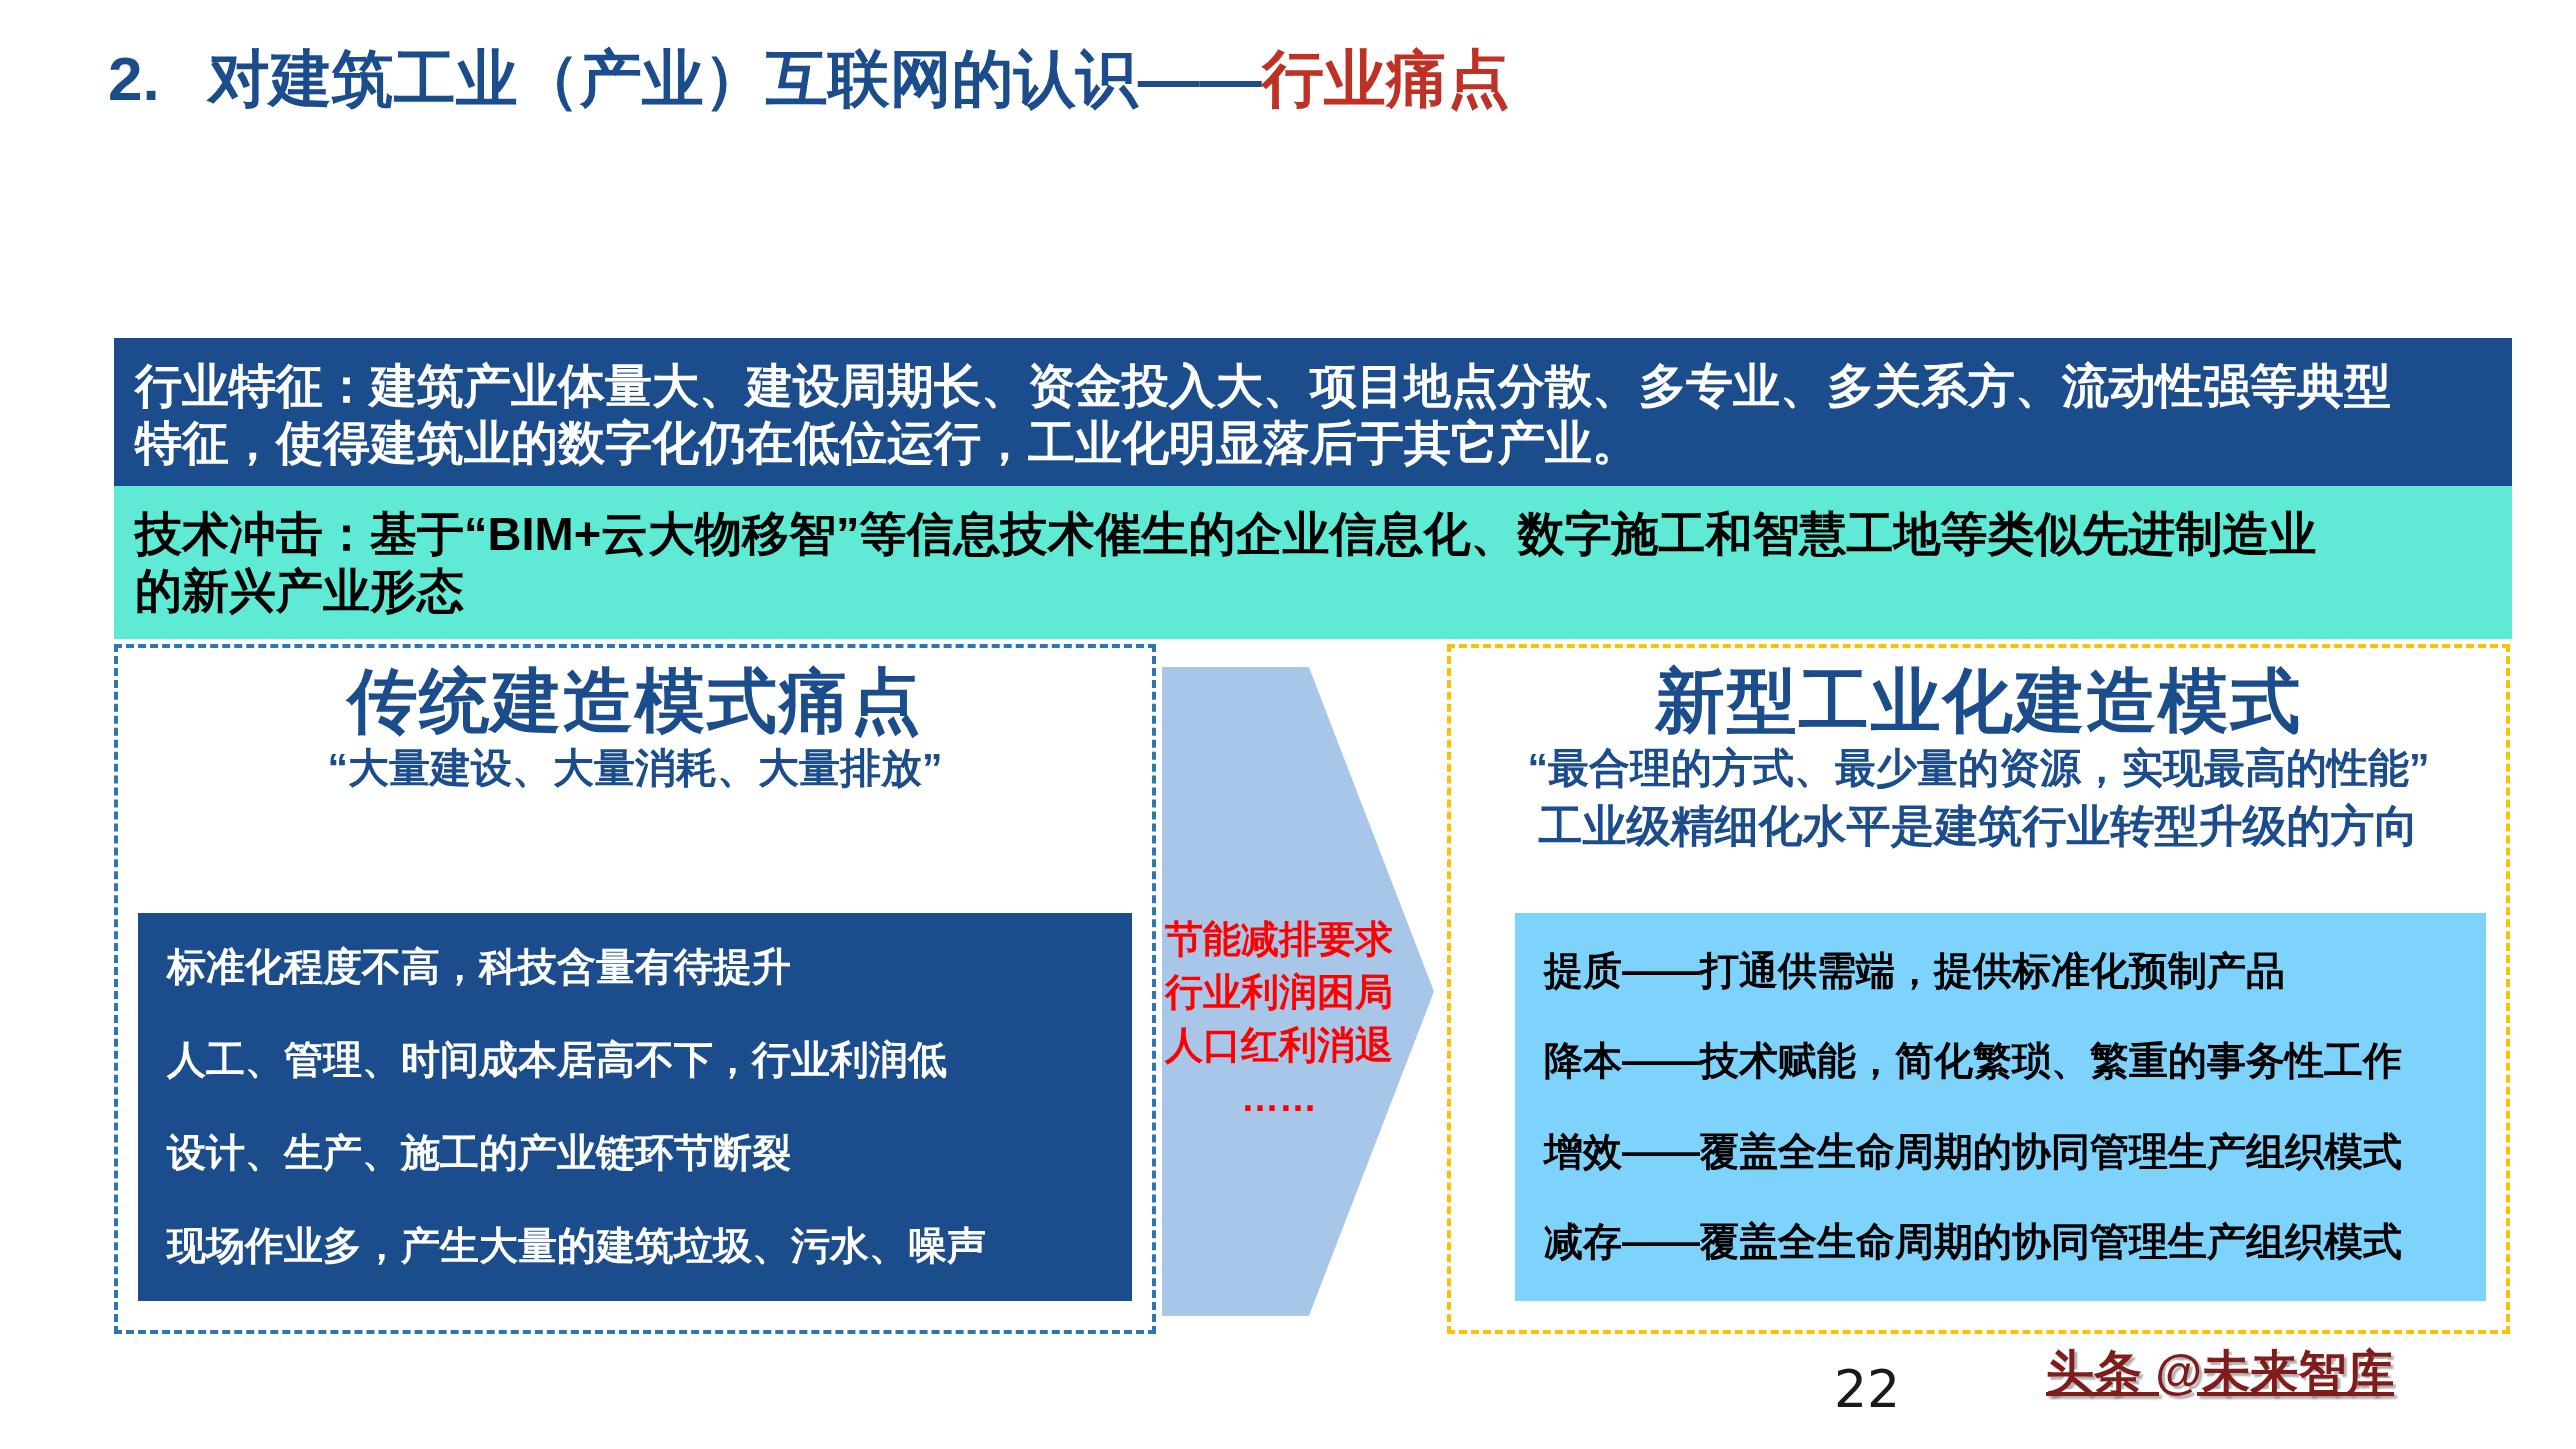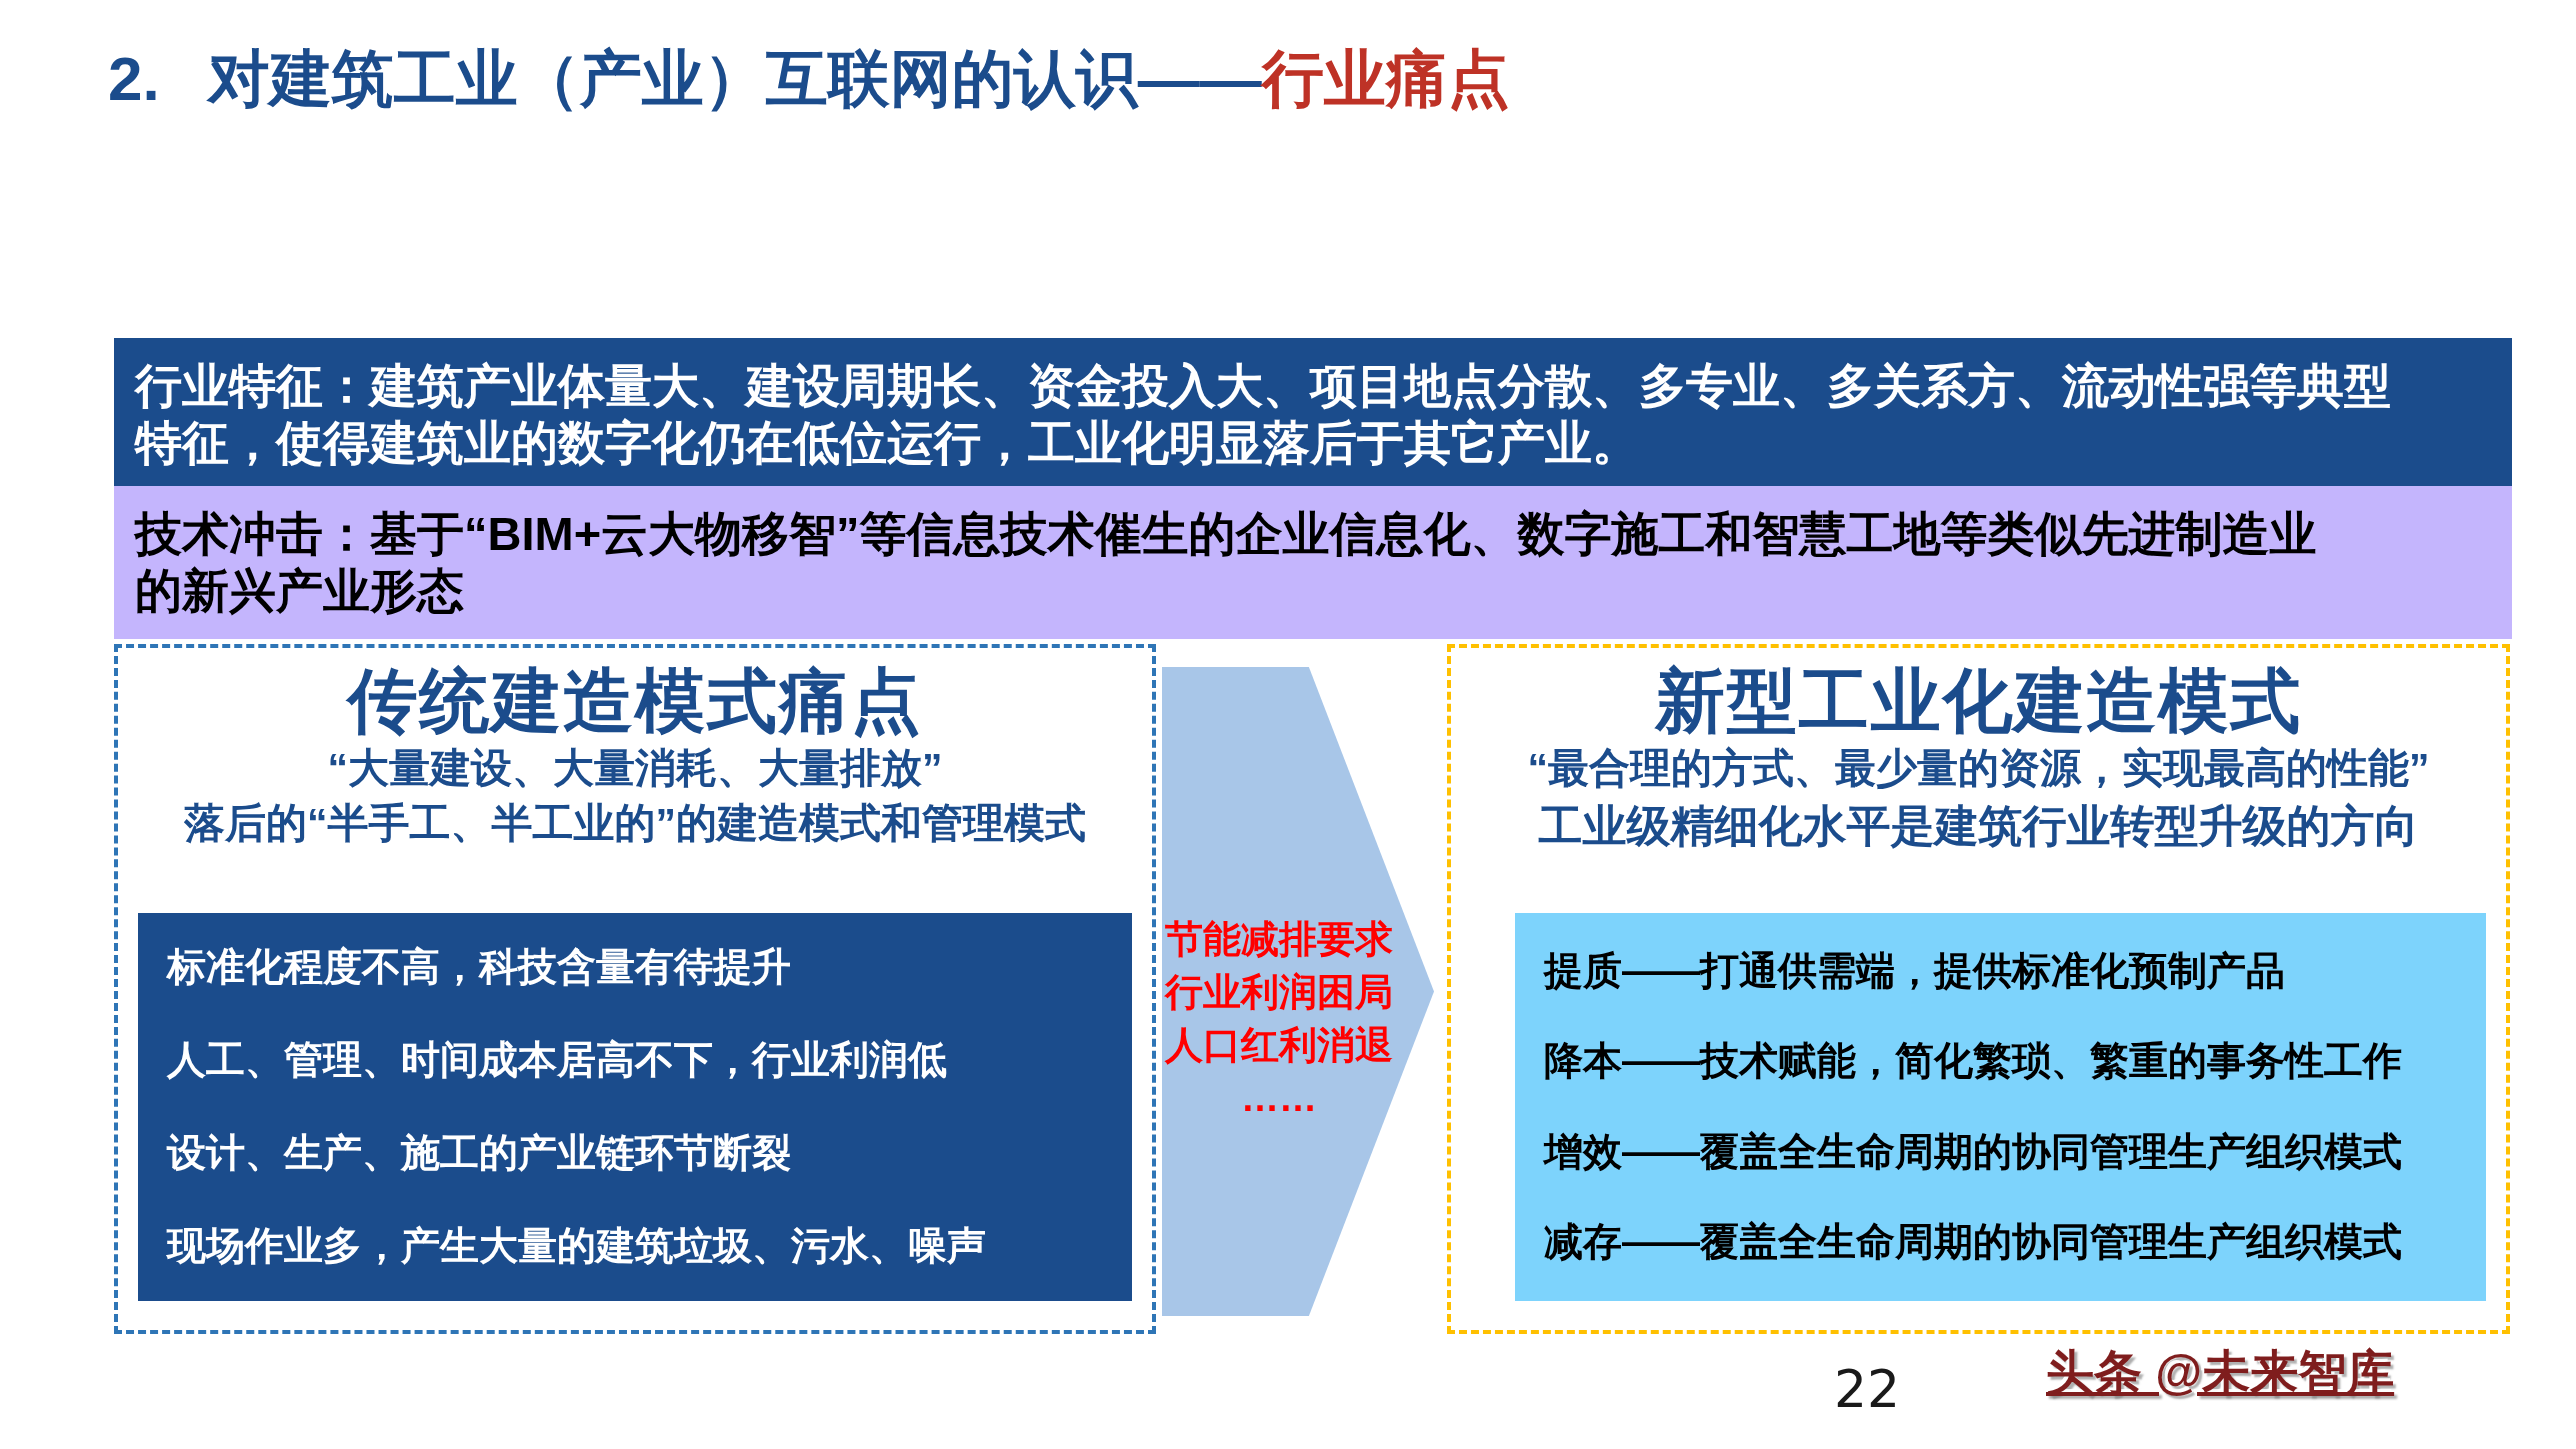--- a/index.html
+++ b/index.html
@@ -22,21 +22,21 @@
     font-size:50px; font-weight:bold; color:#000; white-space:nowrap;
   }
   .bullet-line .bullet { font-size:39px; margin-right:25px; vertical-align:5.8px; }
   
   .banner {
     position:absolute; left:114px; width:2398px;
     padding:19px 21px; font-size:47px; font-weight:bold;
     line-height:1.22; white-space:pre-line;
   }
   .banner-blue { top:338px; background:#1B4C8C; color:#ffffff; }
-  .banner-yellow { top:486px; background:#c4b5fd; color:#000000; }
+  .banner-yellow { top:486px; background:#5eead4; color:#000000; }
   
   .panel { position:absolute; top:644px; height:690px; background:#ffffff; }
   .panel-left  { left:114px;  width:1042px; border:4.8px dashed #2E75B6; }
   .panel-right { left:1447px; width:1063px; border:4.8px dashed #FFC000; }
   .panel-title {
     margin-top:17.4px; text-align:center;
     font-size:70px; font-weight:bold; color:#1B4C8C; line-height:1.05;
     letter-spacing:1.9px;
   }
   .panel-sub {
@@ -88,21 +88,20 @@
 
   <div class="banner banner-blue">行业特征：建筑产业体量大、建设周期长、资金投入大、项目地点分散、多专业、多关系方、流动性强等典型
 特征，使得建筑业的数字化仍在低位运行，工业化明显落后于其它产业。</div>
 
   <div class="banner banner-yellow">技术冲击：基于“BIM+云大物移智”等信息技术催生的企业信息化、数字施工和智慧工地等类似先进制造业
 的新兴产业形态</div>
 
   <div class="panel panel-left">
     <div class="panel-title">传统建造模式痛点</div>
     <div class="panel-sub">“大量建设、大量消耗、大量排放”</div>
-    <div class="panel-sub">落后的“半手工、半工业的”的建造模式和管理模式</div>
     <div class="panel-list dark">
       <div class="list-item">标准化程度不高，科技含量有待提升</div>
       <div class="list-item">人工、管理、时间成本居高不下，行业利润低</div>
       <div class="list-item">设计、生产、施工的产业链环节断裂</div>
       <div class="list-item">现场作业多，产生大量的建筑垃圾、污水、噪声</div>
     </div>
   </div>
 
   <div class="arrow"></div>
   <div class="arrow-text">

